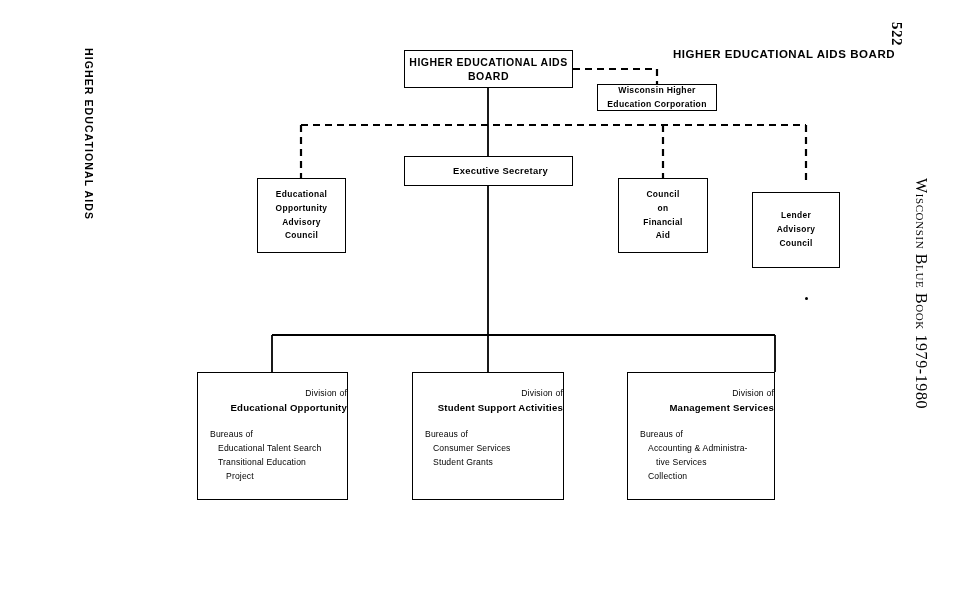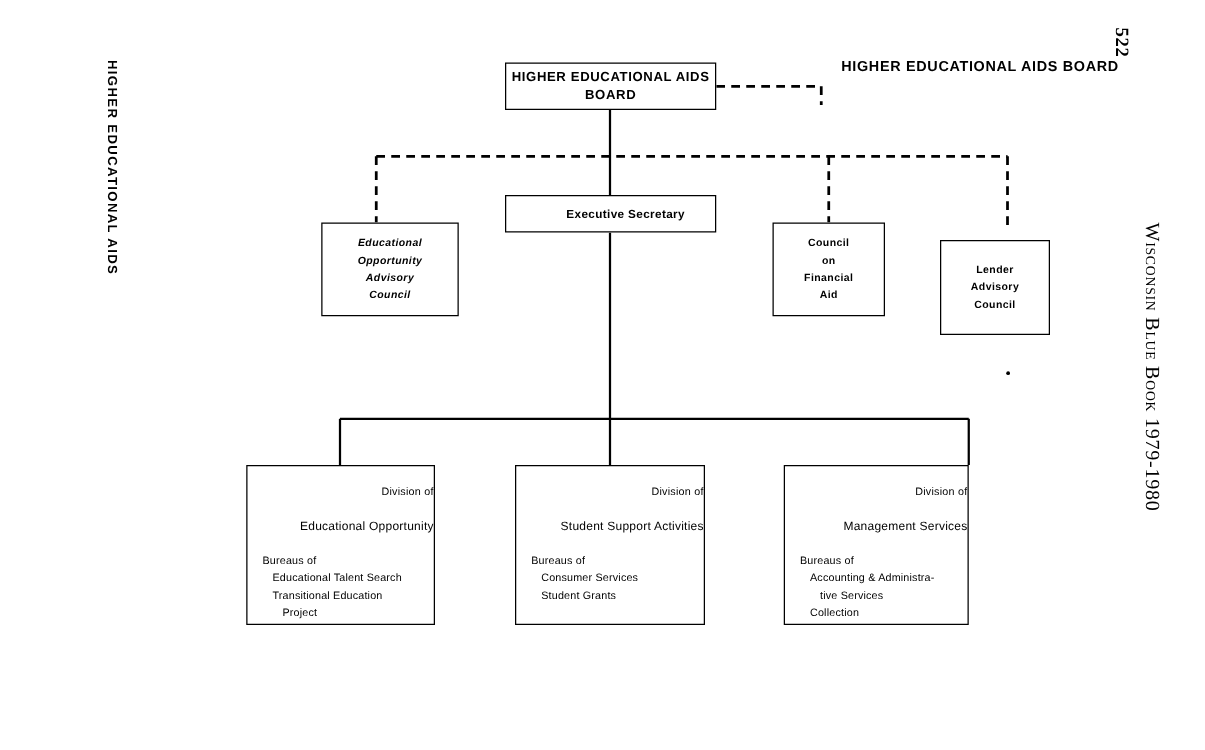--- a/index.html
+++ b/index.html
@@ -112,24 +112,24 @@
   
   .division { padding: 14px 0 0 0; }
   .div-title {
     text-align: right;
     font-size: 8.6px;
     line-height: 1.45;
     letter-spacing: 0.2px;
   }
   .div-title .strong {
     display: block;
-    font-weight: normal;
+    font-weight: bold;
     font-size: 9.6px;
     letter-spacing: 0.2px;
-    margin-top: 16px;
+    margin-top: 2px;
   }
   .bureau {
     margin-top: 13px;
     padding-left: 12px;
     font-size: 8.6px;
     line-height: 1.6;
     letter-spacing: 0.15px;
   }
   .bureau .lead { margin-left: 0; }
   .bureau .item { margin-left: 8px; }
@@ -191,26 +191,30 @@
       <path d="M775 335 L775 372" stroke-width="1.8"></path>
     </g>
   </svg>
 
   <div class="speck" style="left:805px; top:297px;"></div>
 
   <div class="node node-center" style="left:404px; top:50px; width:169px; height:38px;">
     <div class="hdr-bold">HIGHER EDUCATIONAL AIDS BOARD</div>
   </div>
 
+  <div class="node node-center" style="left:597px; top:84px; width:120px; height:27px;">
+    <div class="hdr-plain-bold">Wisconsin Higher</div>
+    <div class="hdr-plain-bold">Education Corporation</div>
+  </div>
 
   <div class="node node-center" style="left:404px; top:156px; width:169px; height:30px;padding-left:24px;">
     <div class="hdr-plain-bold" style="font-size:9.4px;">Executive Secretary</div>
   </div>
 
-  <div class="node node-center" style="left:257px; top:178px; width:110px; height:75px;font-style:italic;">
+  <div class="node node-center" style="left:257px; top:178px; width:89px; height:75px;">
     <div class="council-text">Educational</div>
     <div class="council-text">Opportunity</div>
     <div class="council-text">Advisory</div>
     <div class="council-text">Council</div>
   </div>
 
   <div class="node node-center" style="left:618px; top:178px; width:90px; height:75px;">
     <div class="council-text">Council</div>
     <div class="council-text">on</div>
     <div class="council-text">Financial</div>

